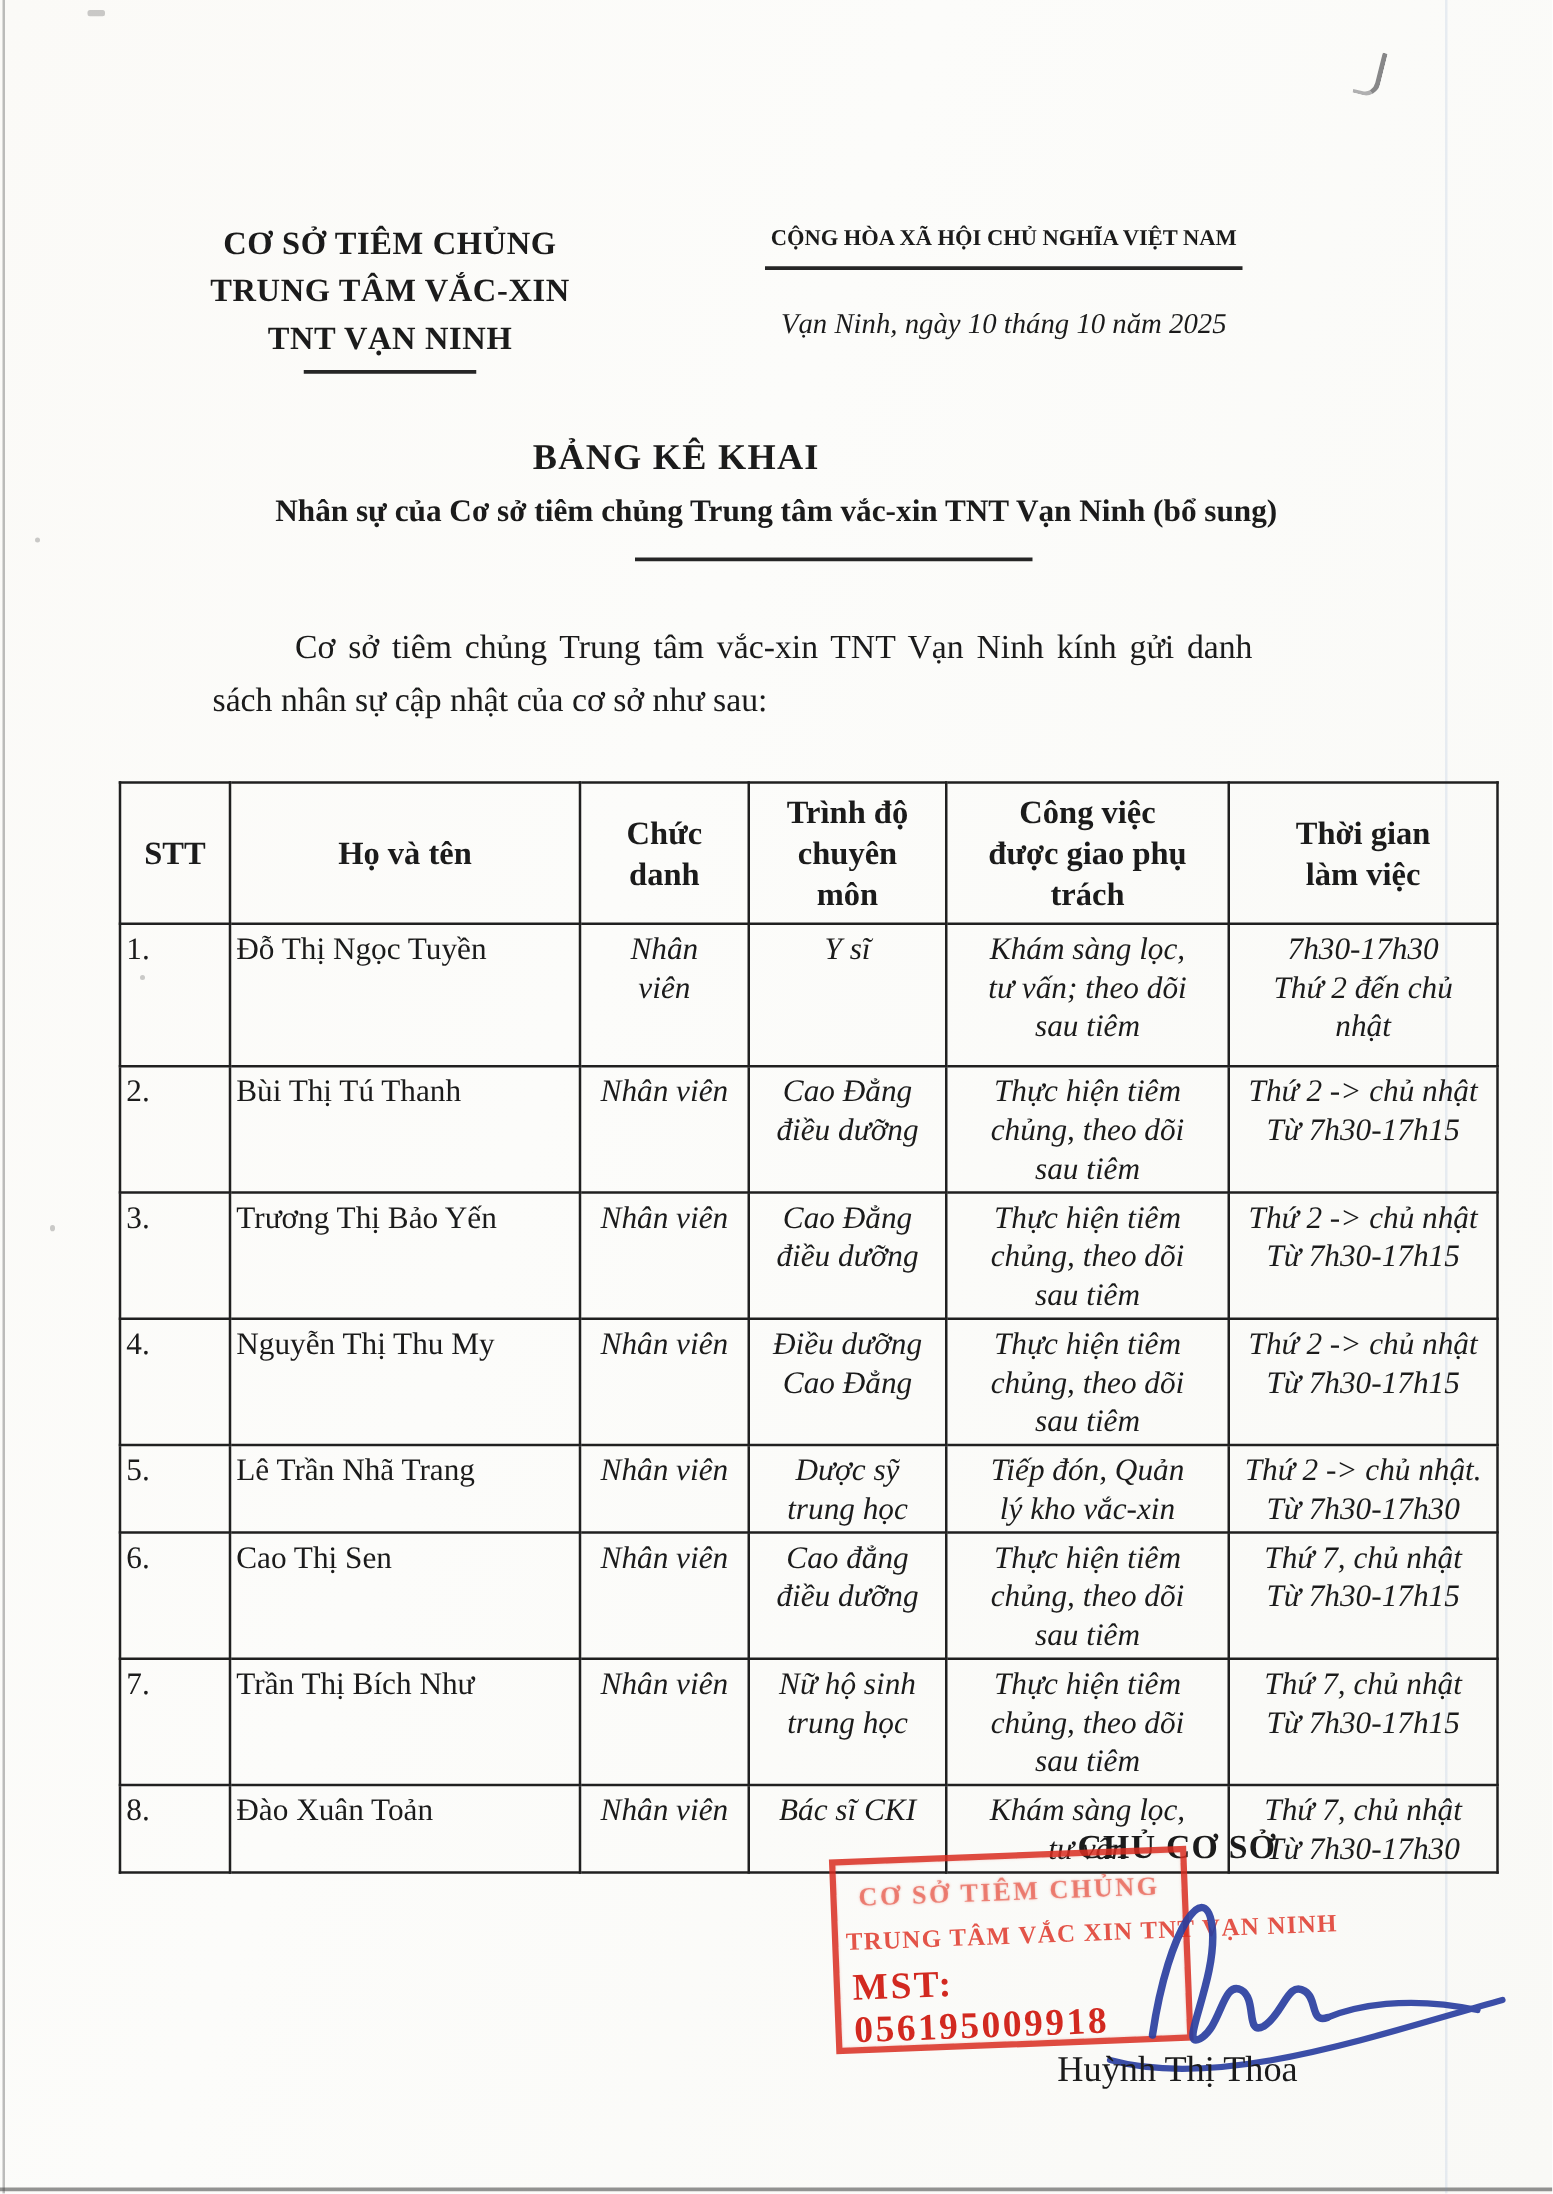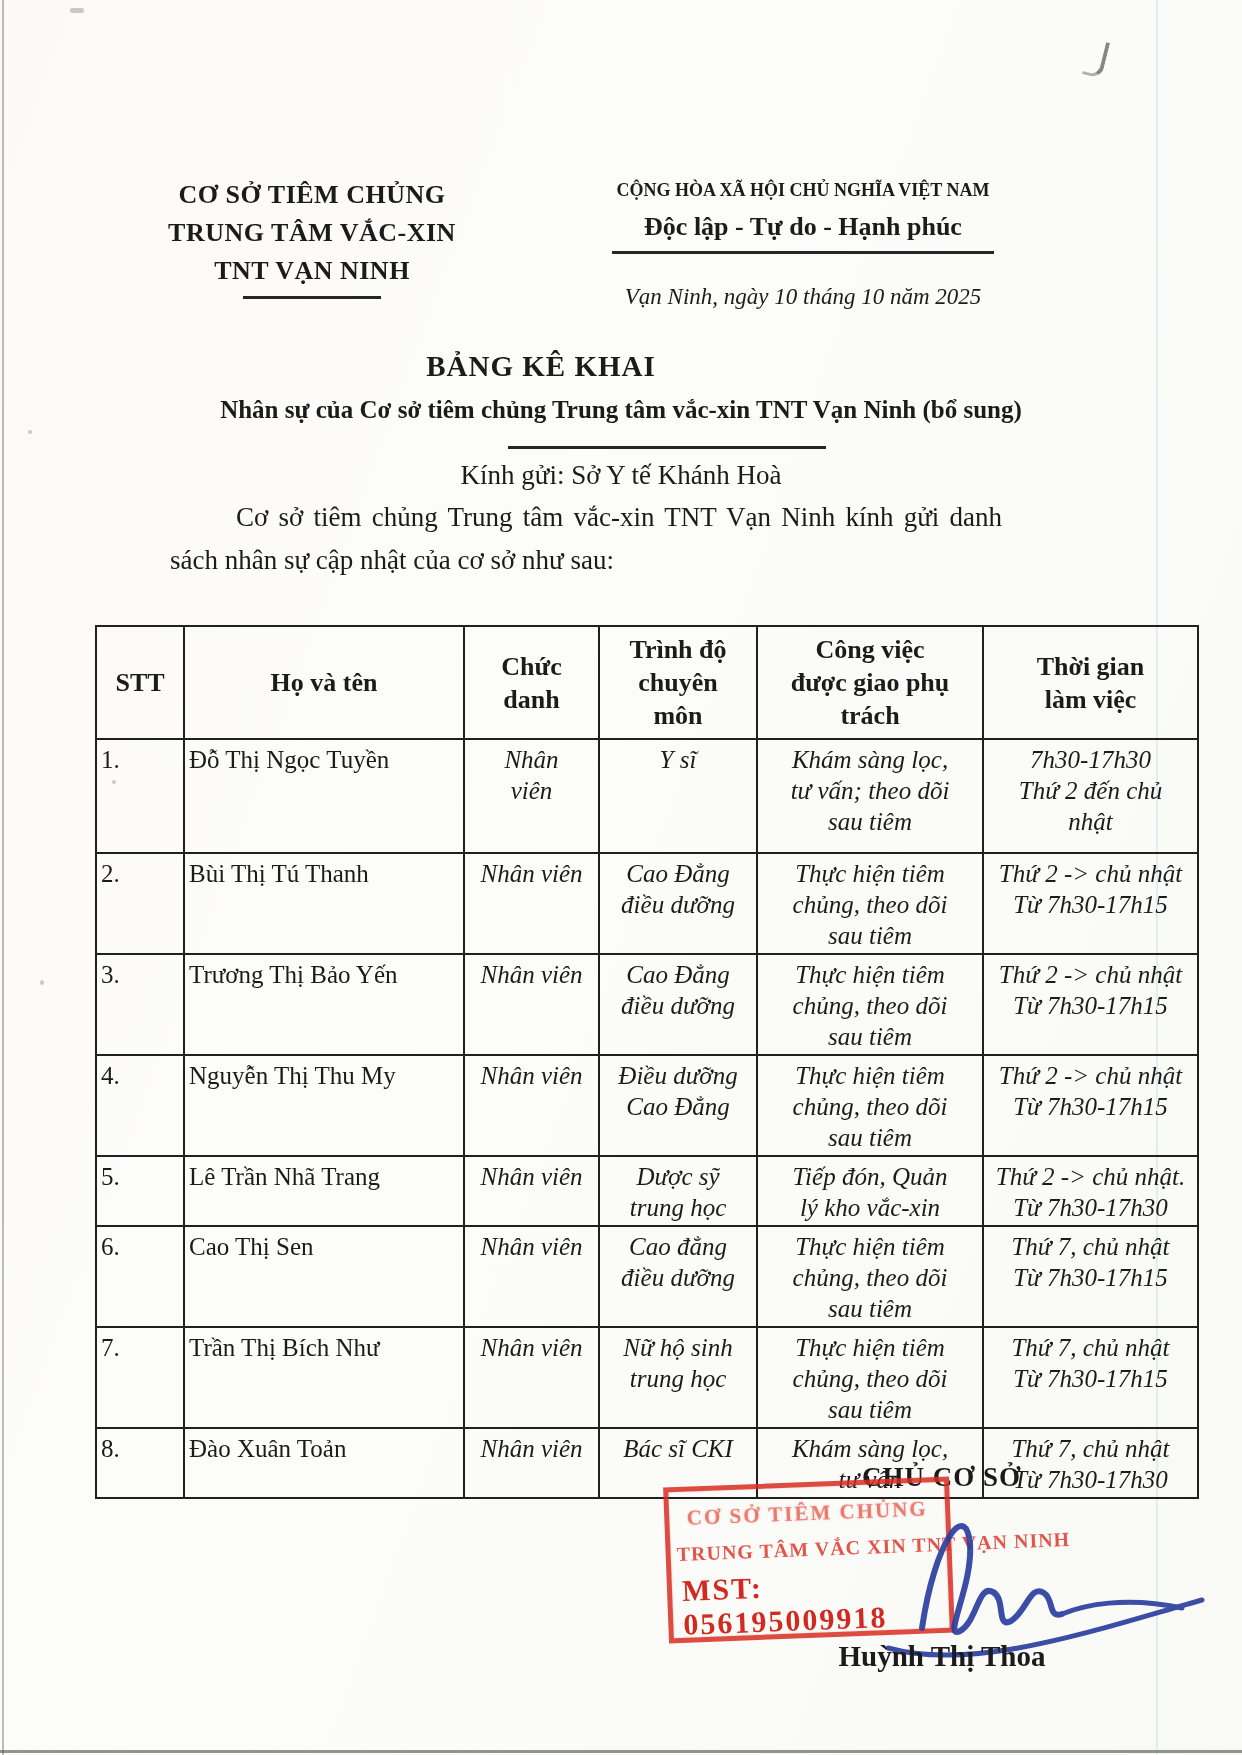--- a/index.html
+++ b/index.html
@@ -67,21 +67,21 @@
   tbody tr:nth-child(3){height:100px;}
   tbody tr:nth-child(4){height:94px;}
   tbody tr:nth-child(5){height:64px;}
   tbody tr:nth-child(6){height:92px;}
   tbody tr:nth-child(7){height:96px;}
   tbody tr:nth-child(8){height:66px;}
 
   
   .owner-title{position:absolute;left:862px;top:1462px;font-weight:bold;font-size:27px;letter-spacing:1px;}
   .signer-name{position:absolute;left:822px;top:1640px;width:240px;text-align:center;
-    font-weight:bold;font-size:29px;}
+    font-weight:normal;font-size:29px;}
   .stamp{
     position:absolute;left:666px;top:1482px;width:276px;height:146px;
     border:5px solid rgba(216,44,32,.85);transform:rotate(-2.2deg);
     text-align:center;box-shadow:0 0 2px rgba(216,44,32,.25) inset;
   }
   .stamp-l1{margin-top:14px;font-weight:bold;font-size:21px;letter-spacing:2px;
     color:rgba(228,62,46,.55);text-shadow:0 0 2px rgba(228,62,46,.35);}
   .stamp-l2{margin-top:12px;font-weight:bold;font-size:20px;white-space:nowrap;
     color:rgba(222,48,34,.82);letter-spacing:1px;margin-left:6px;text-align:left;}
   .stamp-l3{margin-top:8px;font-weight:bold;font-size:30px;letter-spacing:2px;
@@ -104,29 +104,27 @@
 
   <div class="header-left">
     <div>CƠ SỞ TIÊM CHỦNG</div>
     <div>TRUNG TÂM VẮC-XIN</div>
     <div>TNT VẠN NINH</div>
     <div class="rule"></div>
   </div>
 
   <div class="header-right">
     <div class="nat1">CỘNG HÒA XÃ HỘI CHỦ NGHĨA VIỆT NAM</div>
-    <div class="nat2">Độc lập - Tự do - Hạnh phúc</div>
     <div class="rule"></div>
     <div class="date-line">Vạn Ninh, ngày 10 tháng 10 năm 2025</div>
   </div>
 
   <div class="doc-title">BẢNG KÊ KHAI</div>
   <div class="doc-subtitle">Nhân sự của Cơ sở tiêm chủng Trung tâm vắc-xin TNT Vạn Ninh (bổ sung)</div>
   <div class="subtitle-rule"></div>
-  <div class="recipient">Kính gửi: Sở Y tế Khánh Hoà</div>
   <div class="intro">Cơ sở tiêm chủng Trung tâm vắc-xin TNT Vạn Ninh kính gửi danh sách nhân sự cập nhật của cơ sở như sau:</div>
 
   <table class="roster">
     <colgroup>
       <col class="c0">
         <col class="c1">
         <col class="c2">
         <col class="c3">
         <col class="c4">
         <col class="c5">

